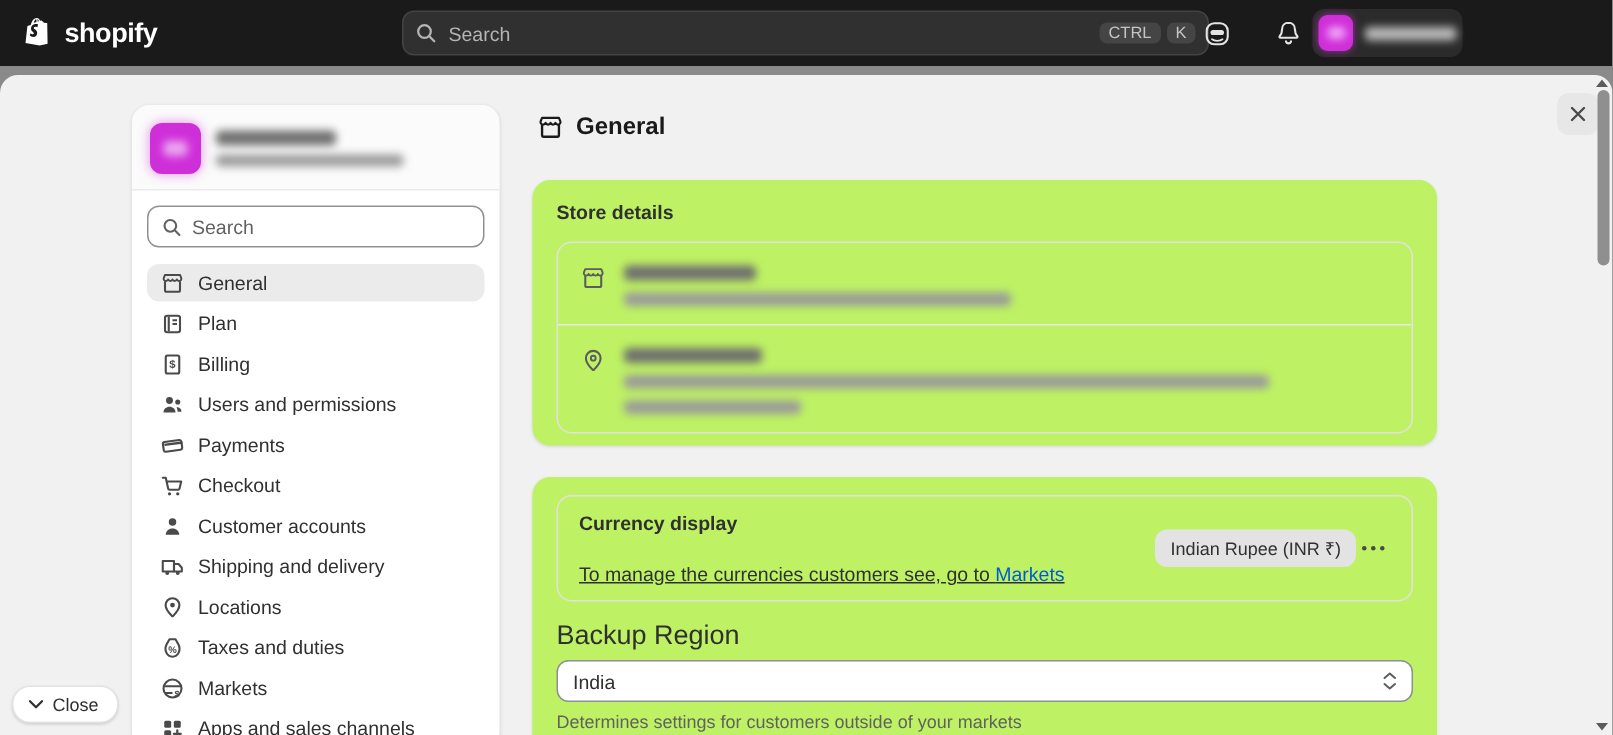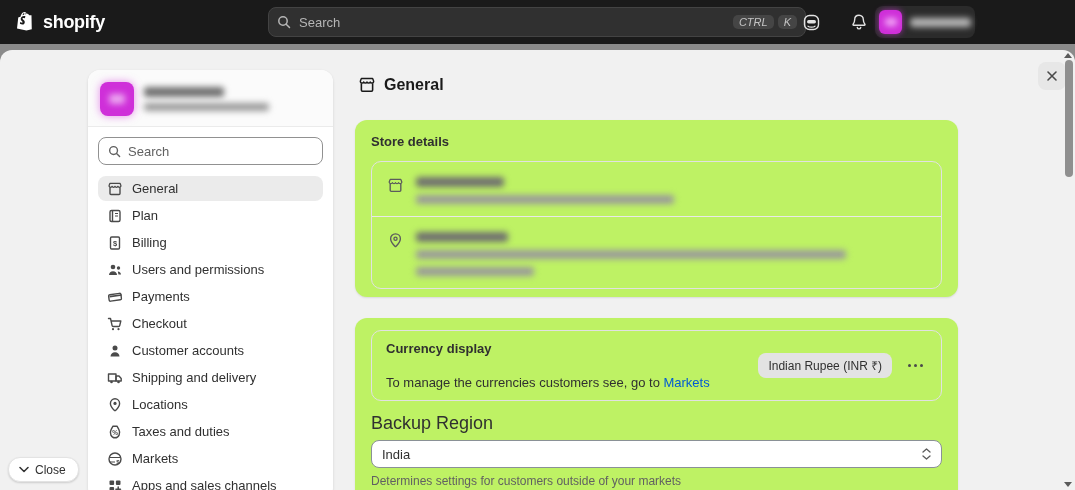--- a/index.html
+++ b/index.html
@@ -7,21 +7,21 @@
   body { font-family:"Liberation Sans", sans-serif; background:#1a1a1a; position:relative; }
 
   
   .topbar { position:absolute; top:0; left:0; width:985px; height:44px; background:#1a1a1a; display:flex; align-items:center;text-align:center; }
   .logo { display:flex; align-items:center; gap:5px; margin-left:14px; }
   .logo svg { display:block; }
   .logo-text { color:#fff; font-size:18px; font-weight:700; letter-spacing:-0.3px; }
   .top-search { position:absolute; left:268px; top:7px; width:538px; height:30px; background:#303030; border:1px solid #434343; border-radius:8px; display:flex; align-items:center; padding:0 8px; color:#b5b5b5; font-size:13px; cursor:text; }
   .top-search .s-icon { margin-right:8px; display:flex; }
   .top-search .keys { margin-left:auto; display:flex; gap:4px; }
-  .key { background:rgba(255,255,255,0.10); color:#c4c4c4; font-size:11px; padding:0 6px; border-radius:5px; line-height:14px;font-style:italic; }
+  .key { background:rgba(255,255,255,0.10); color:#c4c4c4; font-size:11px; padding:0 6px; border-radius:5px; line-height:14px; }
   .top-icons { position:absolute; right:112px; top:0; height:44px; display:flex; align-items:center; gap:20px; }
   .top-icon-btn { width:28px; height:28px; display:flex; align-items:center; justify-content:center; border-radius:8px; cursor:pointer; }
   .store-chip { position:absolute; right:10px; top:6px; height:32px; width:100px; background:#2b2b2b; border-radius:8px; display:flex; align-items:center; padding:4px; cursor:pointer; }
   .chip-avatar { width:24px; height:24px; border-radius:6px; background:#cf2fd9; display:flex; align-items:center; justify-content:center; box-shadow:0 0 6px rgba(207,47,217,.7); }
   .chip-avatar .rbar { background:#f2a9f7; }
 
   
   .backdrop { position:absolute; top:44px; left:0; width:1075px; height:446px; background:#8a8a8a; }
   .surface { position:absolute; top:50px; left:0; width:1075px; height:440px; background:#f1f1f1; border-radius:12px 12px 0 0; overflow:hidden; }
 
@@ -49,23 +49,23 @@
   .card-h { font-size:13px; font-weight:700; color:#303030; padding:14px 16px 0 16px; }
   .inner-box { margin:12px 16px 16px 16px; border:1px solid #e1e1e1; border-radius:10px; overflow:hidden; }
   .detail-row { display:flex; gap:12px; padding:12px 14px; }
   .detail-row + .detail-row { border-top:1px solid #e9e9e9; }
   .detail-row .dicon { width:18px; height:18px; flex:0 0 auto; margin-top:2px; display:flex; align-items:center; justify-content:center; }
   .detail-lines { display:flex; flex-direction:column; gap:8px; padding-top:3px; }
 
   .currency-box { margin:12px 16px 0 16px; border:1px solid #e1e1e1; border-radius:10px; padding:10px 14px; display:flex; align-items:center; }
   .currency-text { display:flex; flex-direction:column; gap:19px; }
   .cur-label { font-size:13px; font-weight:600; color:#303030; }
-  .cur-desc { font-size:13px; color:#303030; }
+  .cur-desc { font-size:13px; color:#303030;text-decoration:underline; }
   .cur-desc a { color:#005bd3; cursor:pointer; }
-  .currency-right { margin-left:auto; display:flex; align-items:center; gap:12px; }
+  .currency-right { margin-left:auto; display:flex; align-items:center; }
   .pill { background:#e3e3e3; border-radius:8px; padding:4px 10px; font-size:12px; color:#303030; white-space:nowrap; }
   .dots { display:flex; gap:3px; cursor:pointer; padding:4px; }
   .dots i { width:3px; height:3px; background:#4a4a4a; border-radius:50%; }
 
   .field-label { font-size:18px; color:#303030; margin:12px 16px 0 16px; }
   .select { margin:6px 16px 0 16px; height:28px; border:1px solid #8a9196; border-radius:8px; background:#fff; display:flex; align-items:center; padding:0 10px; font-size:13px; color:#303030; cursor:pointer; }
   .select .stepper { margin-left:auto; display:flex; flex-direction:column; align-items:center; line-height:5px; }
   .helper { font-size:12px; color:#616161; margin:6px 16px 0 16px; }
 
   

